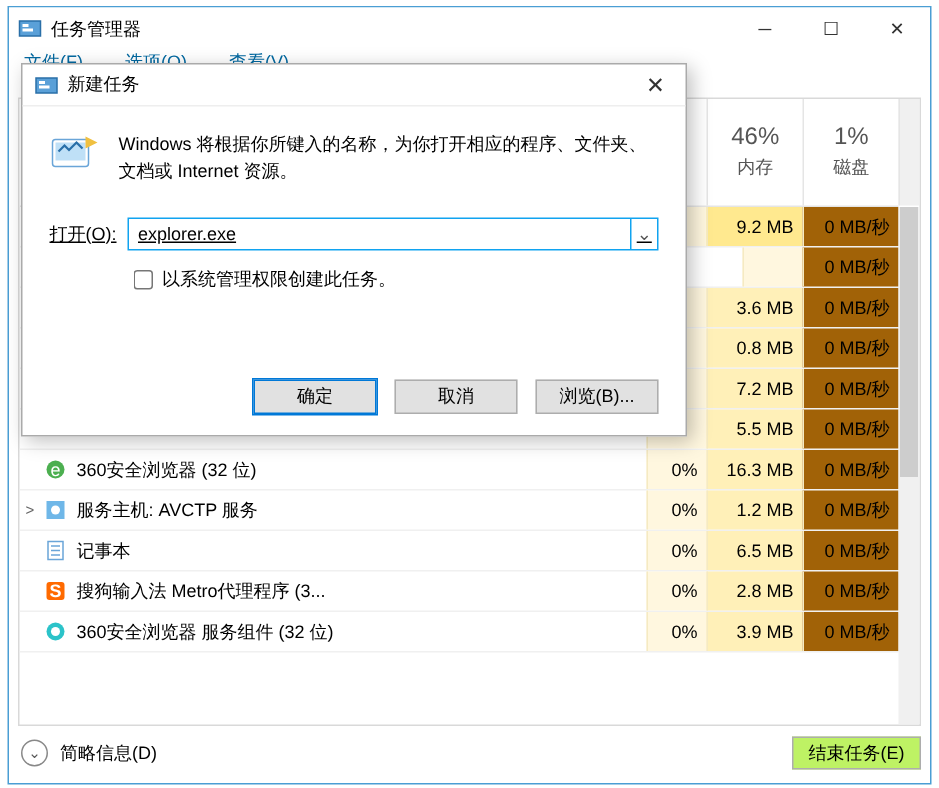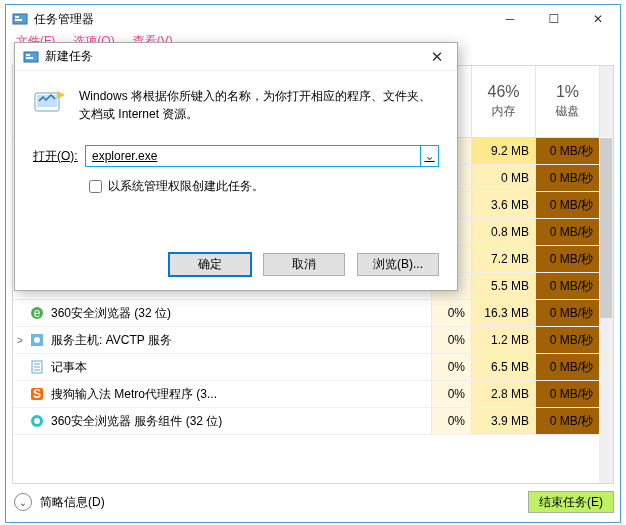--- a/index.html
+++ b/index.html
@@ -6,21 +6,21 @@
 body{margin:0;background:#fff;width:626px;height:525px;overflow:hidden;position:relative;}
 
 
 .main-window{position:absolute;left:5px;top:4px;width:616px;height:519px;border:1px solid #4a9ed4;background:#fff;}
 .titlebar{height:28px;background:#fff;display:flex;align-items:center;padding-left:6px;}
 .titlebar .icon{width:16px;height:16px;margin-right:6px;}
 .titlebar .title{flex:1;color:#000;}
 .win-controls{display:flex;height:100%;}
 .win-btn{width:44px;display:flex;align-items:center;justify-content:center;color:#333;}
 .win-btn.close{width:44px;}
-.menubar{height:20px;display:flex;padding-left:10px;gap:18px;color:#ec4899;}
+.menubar{height:20px;display:flex;padding-left:10px;gap:28px;color:#0369a1;}
 .menubar span{cursor:default;}
 
 
 .content{position:absolute;left:6px;top:60px;right:6px;bottom:38px;border:1px solid #d9d9d9;overflow:hidden;}
 .thead{position:absolute;top:0;right:14px;left:0;height:72px;border-bottom:1px solid #e5e5e5;background:#fff;}
 .thead .col-mem{position:absolute;right:64px;top:0;width:64px;height:100%;text-align:center;border-left:1px solid #e5e5e5;display:flex;flex-direction:column;justify-content:center;align-items:center;gap:2px;}
 .thead .col-disk{position:absolute;right:0;top:0;width:64px;height:100%;text-align:center;border-left:1px solid #e5e5e5;display:flex;flex-direction:column;justify-content:center;align-items:center;gap:2px;}
 .thead .pct{font-size:16px;color:#555;}
 .thead .lab{font-size:12px;color:#555;}
 .thead .scrollcap{position:absolute;right:-14px;top:0;width:14px;height:100%;background:#f0f0f0;border-left:1px solid #e5e5e5;}
@@ -109,21 +109,20 @@
           <span class="name"></span>
           <span class="cpu"></span>
           <span class="mem">9.2 MB</span>
           <span class="disk">0 MB/秒</span>
         </div>
         <div class="row">
           <span class="expander"></span>
           <span class="picon"></span>
           <span class="name"></span>
           <span class="cpu"></span>
-          <span class="mem">0 MB</span>
           <span class="disk">0 MB/秒</span>
         </div>
         <div class="row">
           <span class="expander"></span>
           <span class="picon"></span>
           <span class="name"></span>
           <span class="cpu"></span>
           <span class="mem">3.6 MB</span>
           <span class="disk">0 MB/秒</span>
         </div>

